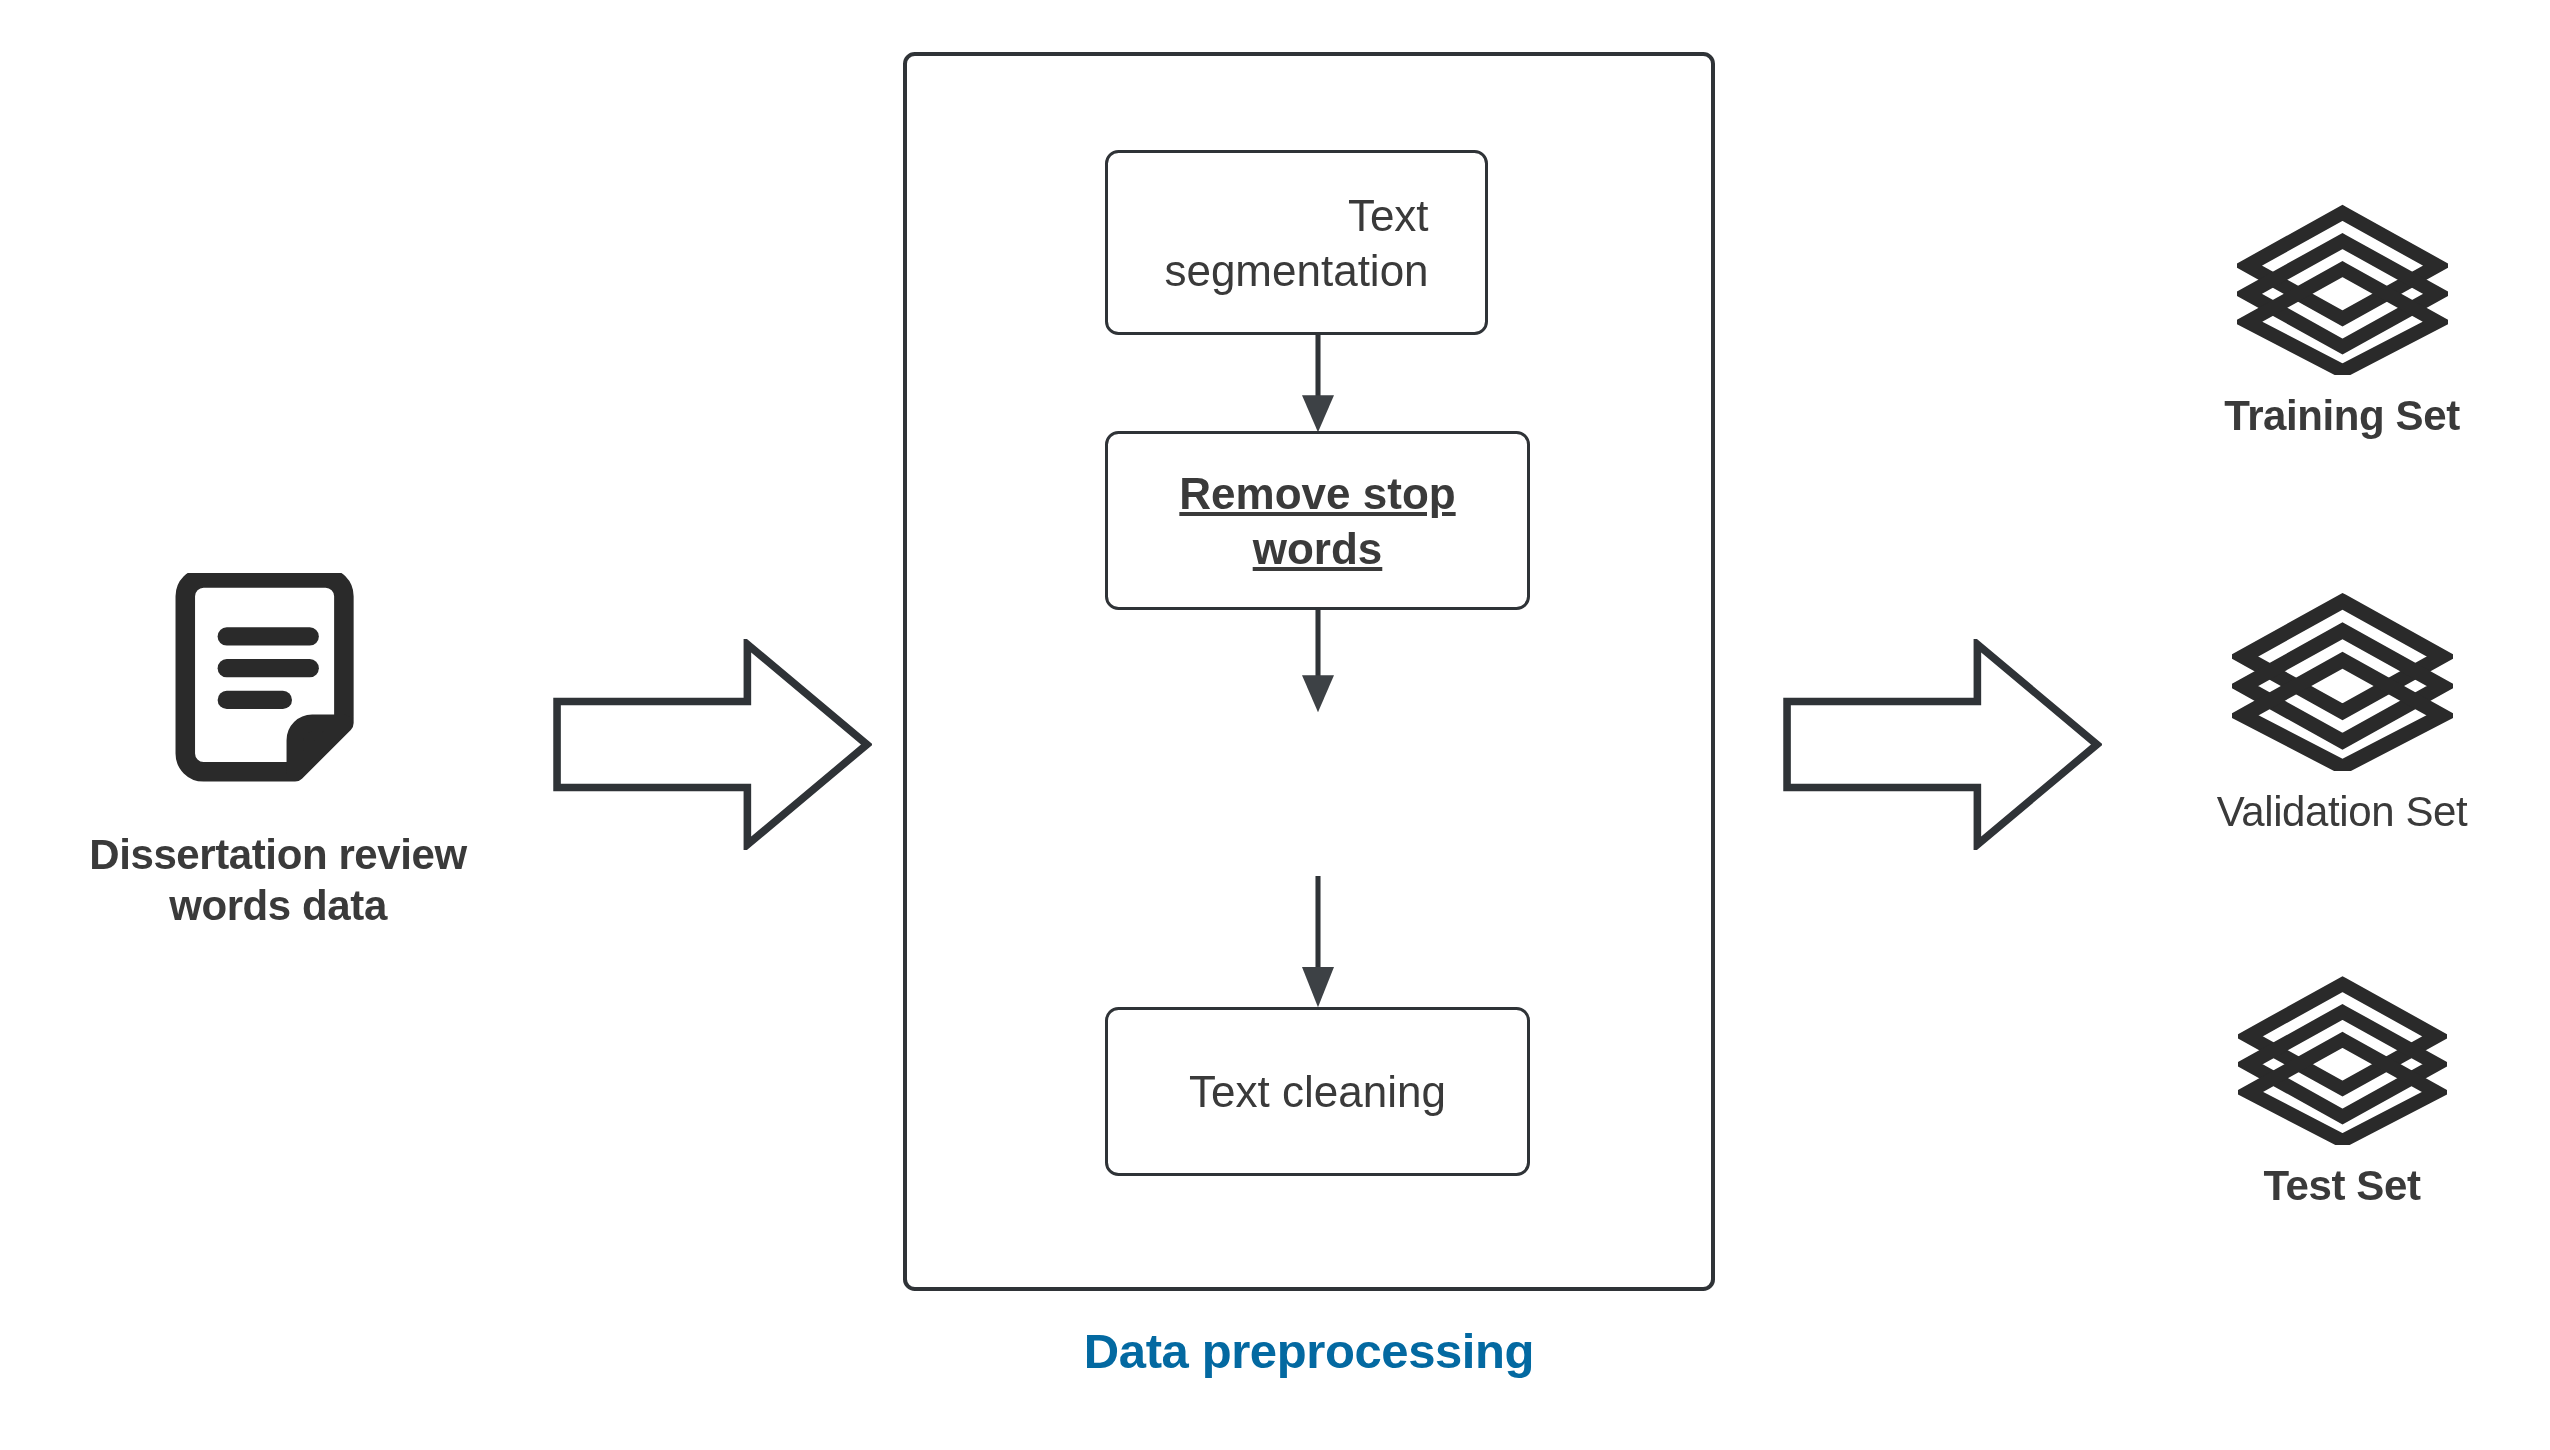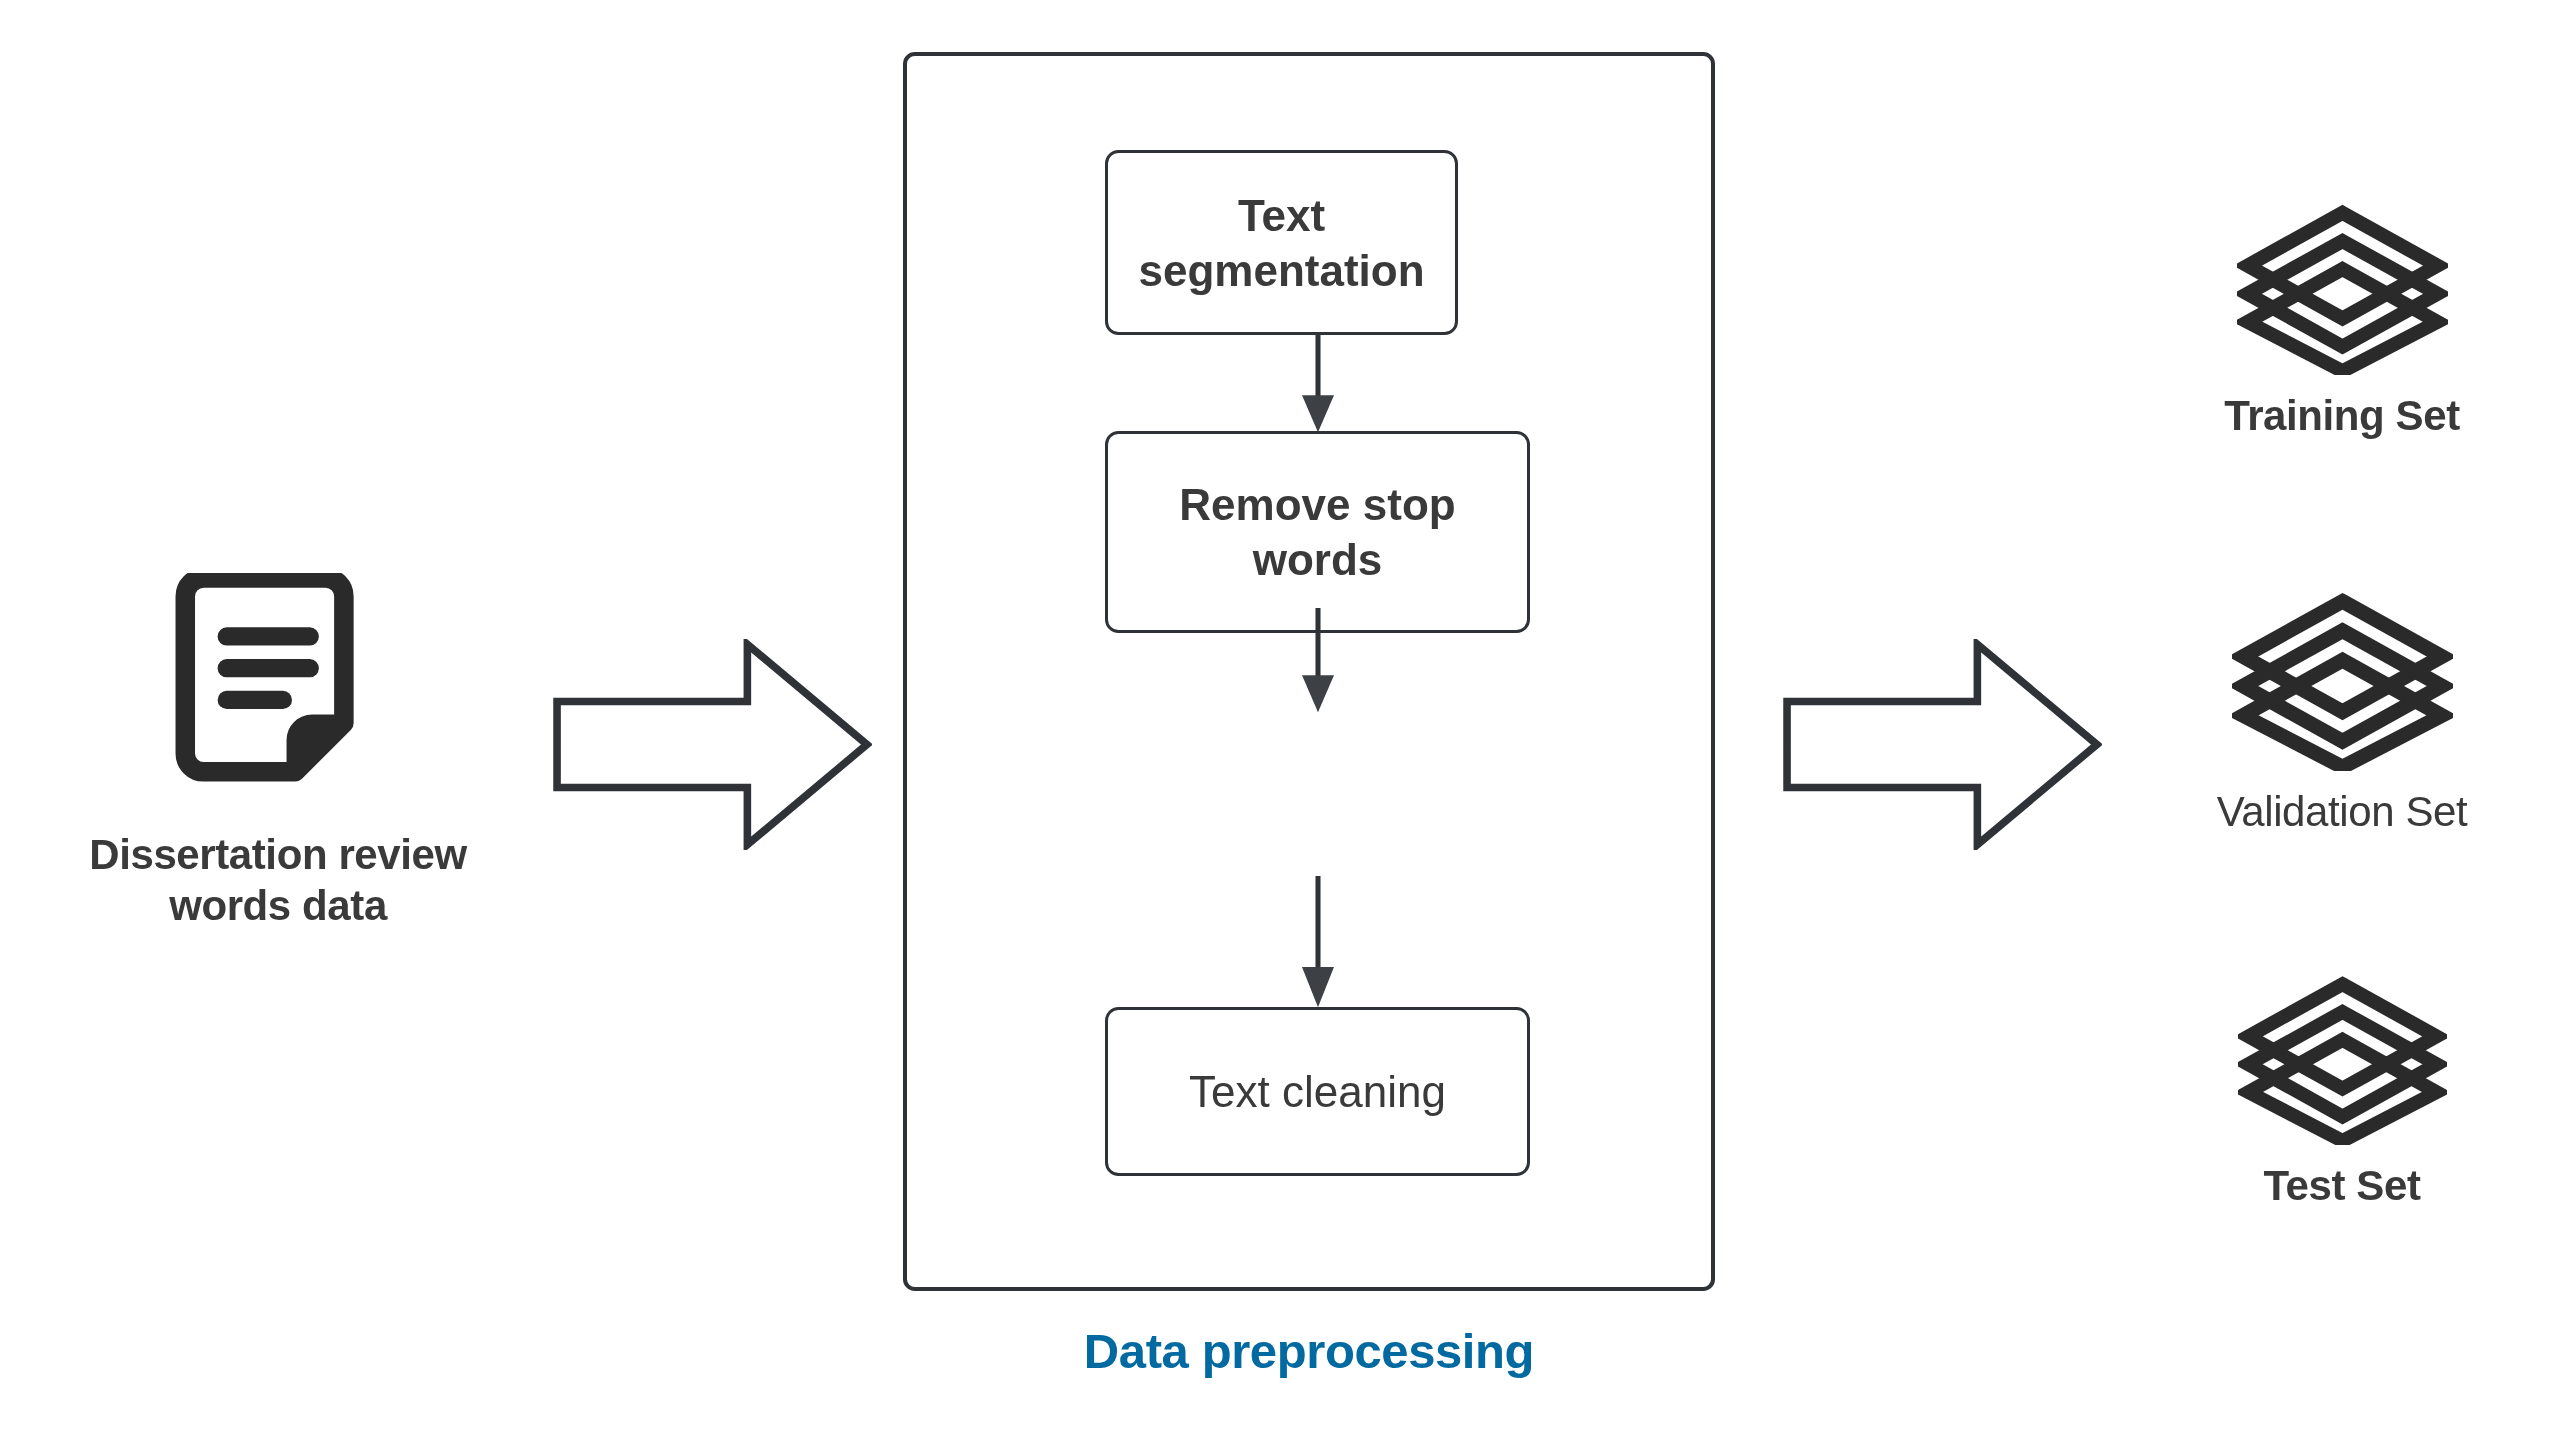--- a/index.html
+++ b/index.html
@@ -82,22 +82,22 @@
     background: #ffffff;
     display: flex;
     align-items: center;
     justify-content: center;
     text-align: center;
     color: #3a3a3a;
     font-size: 44px;
     line-height: 1.25;
     white-space: pre-line;
   }
-  #box-text-segmentation  { left: 202px; top: 98px;  width: 353px; height: 185px; font-weight: bold; }
-  #box-remove-stop-words  { left: 202px; top: 379px;  width: 425px; height: 202px; font-weight: bold; }
+  #box-text-segmentation  { left: 202px; top: 98px;  width: 383px; height: 185px; font-weight: normal; text-align: right; }
+  #box-remove-stop-words  { left: 202px; top: 379px;  width: 425px; height: 179px; font-weight: bold; text-decoration: underline; }
   #box-laber-coding       { left: 202px; top: 661px;  width: 425px; height: 165px; font-weight: normal; }
   #box-data-cleaning      { left: 202px; top: 955px; width: 425px; height: 169px; font-weight: normal; }
 
   .flow-connector {
     position: absolute;
     left: 388px;
     width: 54px;
     display: block;
   }
   #connector-1 { top: 281px; height: 101px; }

